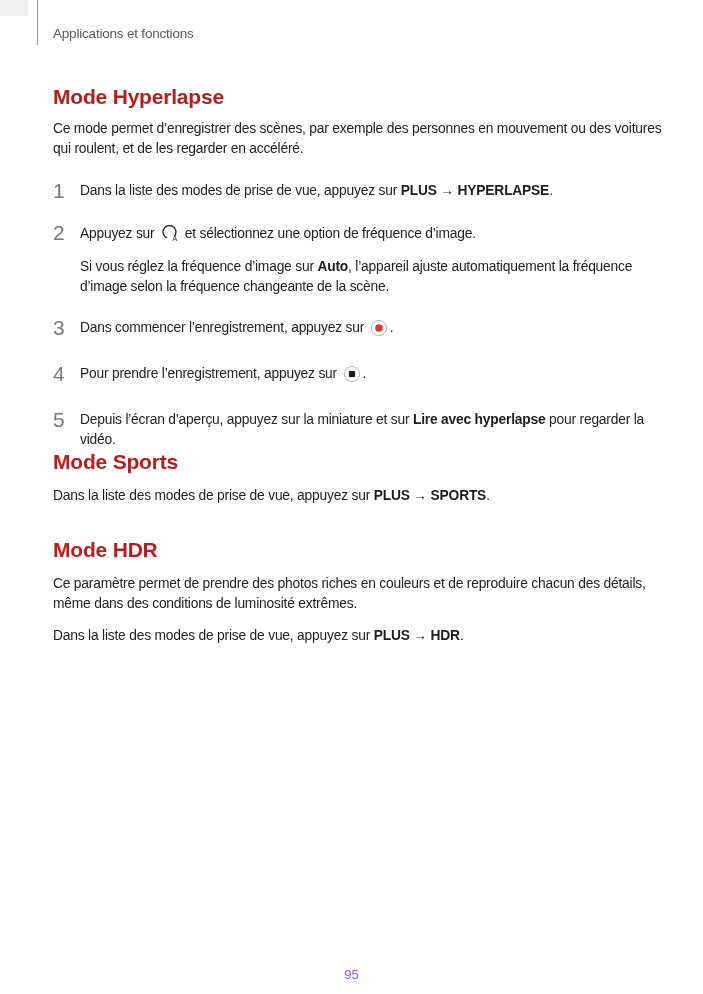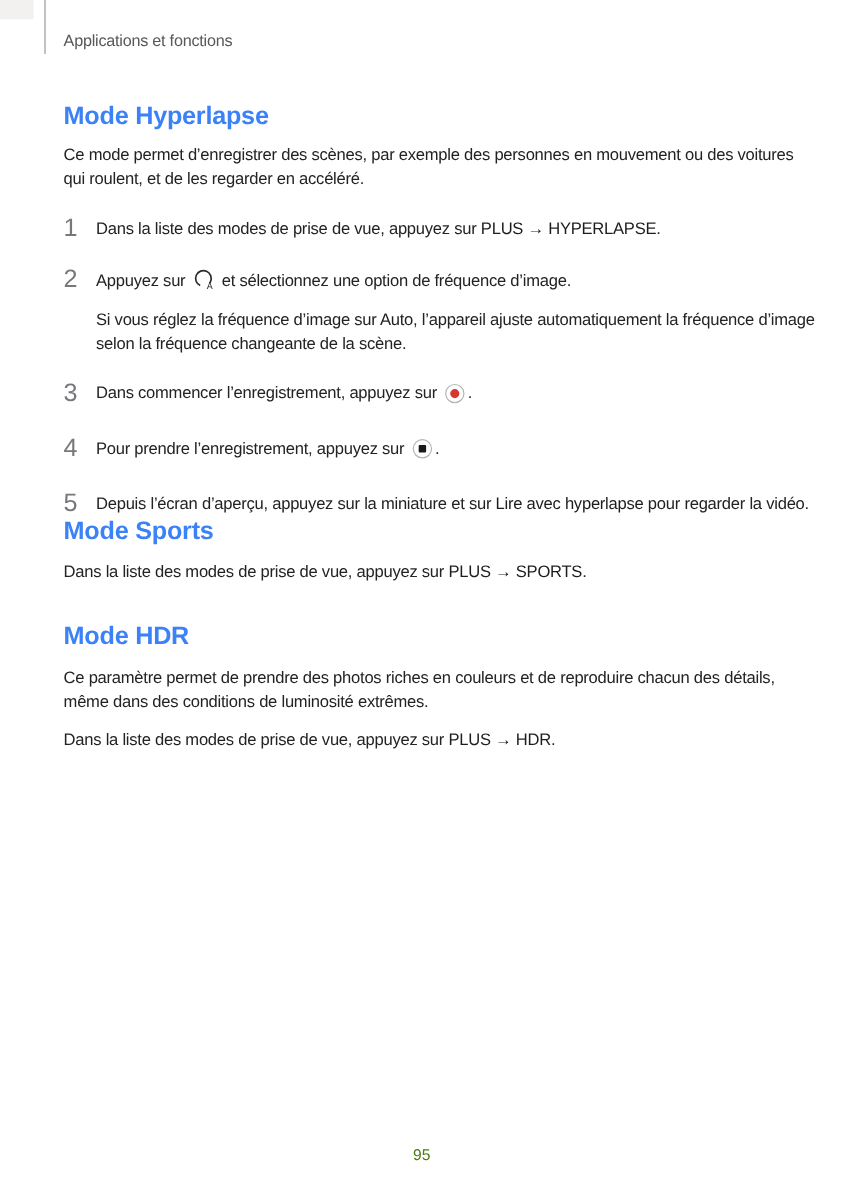--- a/index.html
+++ b/index.html
@@ -7,44 +7,44 @@
     width:703px;height:994px;position:relative;overflow:hidden;
     font-family:"Liberation Sans","DejaVu Sans",sans-serif;
     font-size:13.8px;line-height:20px;letter-spacing:-0.2px;color:#232323;
     -webkit-font-smoothing:antialiased;
   }
   .corner-artifact{position:absolute;left:0;top:0;width:28px;height:16px;background:#f2f1ef;}
   .top-rule{position:absolute;left:37px;top:0;width:1px;height:45px;background:#9b9b9b;}
   .content{padding:0 24px 0 53px;}
   .breadcrumb{padding-top:24px;color:#57585a;font-size:13.5px;}
   h1{
-    font-size:21px;line-height:24px;font-weight:bold;color:#3b82f6;
+    font-size:21px;line-height:24px;font-weight:bold;color:#b91c1c;
     margin:0;letter-spacing:-0.2px;
   }
   .h-hyperlapse{margin-top:41px;}
   .h-sports{}
   .h-hdr{margin-top:32px;}
   p{margin:0;}
   .intro{margin-top:10px;}
   .action-line{margin-top:12px;}
   .intro.sports,.intro.hdr{margin-top:12px;}
-  b{font-weight:normal;color:#1d1d1d;}
+  b{font-weight:bold;color:#1d1d1d;}
   .steps{margin:0;padding:0;list-style:none;}
   .step{display:flex;margin-top:21px;}
   .step:first-child{margin-top:22px;}
   .step-num{
     flex:none;width:27px;font-size:21px;line-height:22px;margin-top:-1px;
     color:#77787b;font-weight:400;
   }
   .step-body{flex:1;}
   .step-note{margin-top:8px;}
   .inline-icon{display:inline-block;vertical-align:-5px;margin:0 2px;}
   .footer{
-    position:absolute;bottom:21px;left:0;width:100%;text-align:center;
-    color:#4d7c0f;font-size:13px;letter-spacing:0;
+    position:absolute;bottom:9px;left:0;width:100%;text-align:center;
+    color:#8b5cf6;font-size:13px;letter-spacing:0;
   }
 </style>
 </head>
 <body>
 
 <div class="corner-artifact"></div>
 <div class="top-rule"></div>
 
 <div class="content">
 

